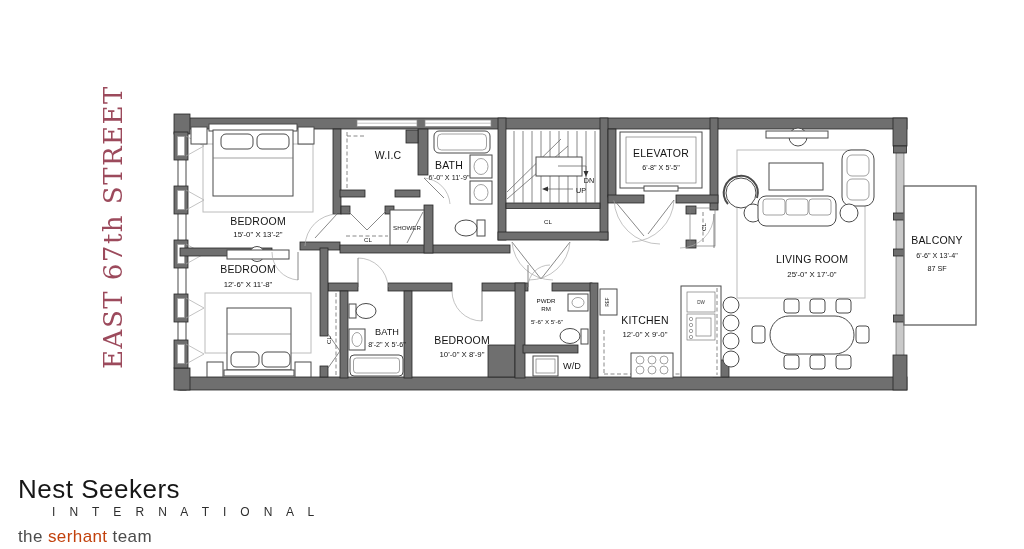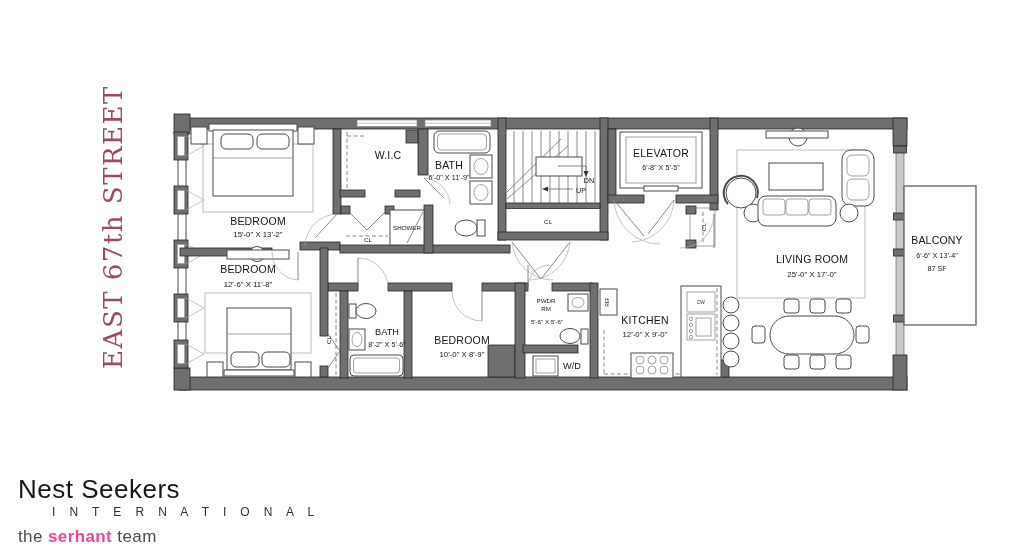--- a/index.html
+++ b/index.html
@@ -22,21 +22,21 @@
   .t7{font-size:7.2px;text-anchor:middle;}
   .t6{font-size:6.2px;text-anchor:middle;}
   .t4{font-size:4.6px;text-anchor:middle;fill:#333;}
   .street{font-family:"DejaVu Serif",serif;font-size:26px;letter-spacing:1.5px;
           fill:#9c4a5c;text-anchor:middle;}
   
   .brand{position:absolute;left:18px;top:476px;color:#161616;}
   .brand-name{font-size:26px;letter-spacing:.5px;font-weight:400;line-height:1;}
   .brand-sub{font-size:12px;letter-spacing:5.4px;color:#2e2e2e;margin-top:3px;padding-left:34px;}
   .brand-team{font-size:17px;color:#4c4c4c;margin-top:8px;letter-spacing:.4px;}
-  .brand-team b{font-weight:700;color:#ec4899;}
+  .brand-team b{font-weight:400;color:#c2410c;}
 </style>
 </head>
 <body>
 
 <div id="stage">
 
 <svg width="1024" height="549" viewBox="0 0 1024 549">
 
   <text class="street" transform="translate(122,227) rotate(-90)">EAST 67th STREET</text>
 

